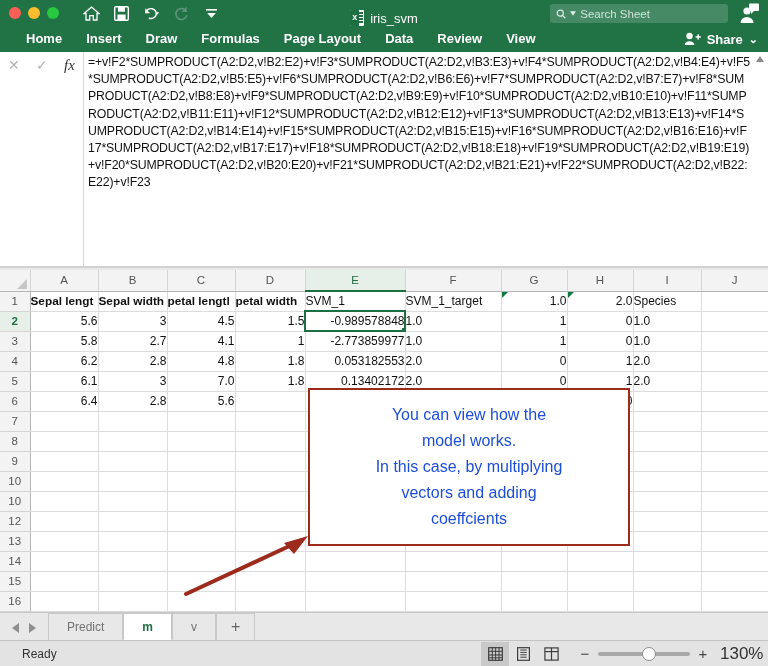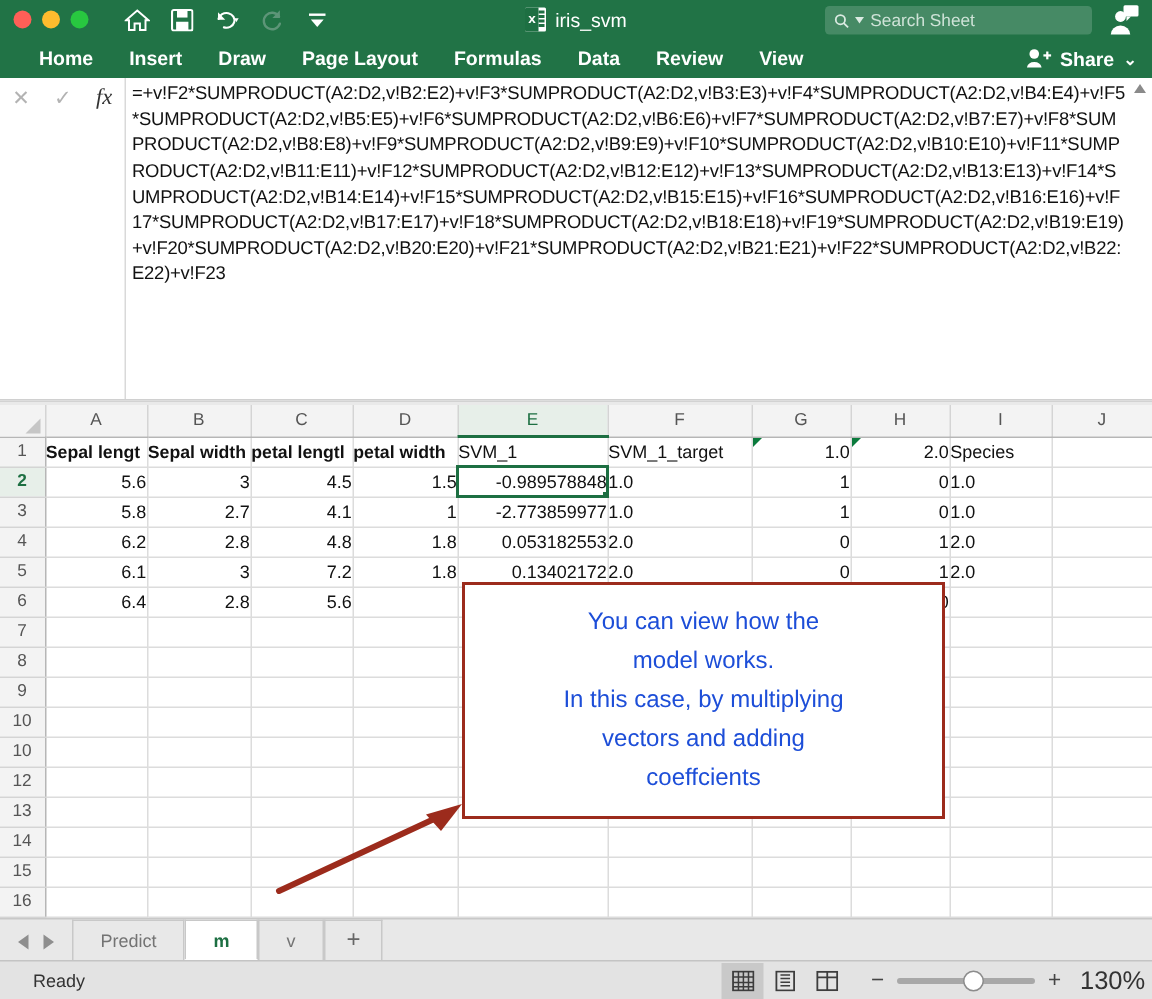--- a/index.html
+++ b/index.html
@@ -20,21 +20,21 @@
   .dot { width: 12px; height: 12px; border-radius: 50%; }
   .dot.r { background: #ff5f57; }
   .dot.y { background: #febc2e; }
   .dot.g { background: #28c840; }
   .dot .x { display:block; width:100%; height:100%; border-radius:50%; }
   .qat { display: flex; align-items: center; gap: 13px; margin-left: 24px; }
   .qicon { width: 17px; height: 17px; display:flex; align-items:center; justify-content:center; }
   .qicon svg { display:block; }
   .titletext {
     position: absolute; left: 0; right: 0; top: 0; height: 26px;
-    display: flex; align-items: center; justify-content: center;
+    display: flex; align-items: flex-end; justify-content: center;
     gap: 6px; pointer-events: none;
   }
   .title-label { color: #fff; font-size: 13px; }
   .xlicon {
     width: 14px; height: 16px; background: #fff; border-radius: 1px;
     position: relative; display:inline-block;
   }
   .xlicon::before {
     content:""; position:absolute; left:0; top:0; width:9px; height:16px;
     background:#1d6f42; border-radius:1px 0 0 1px;
@@ -309,22 +309,22 @@
           <rect x="11" y="0.5" width="10" height="7.5" rx="1" fill="#fff"></rect>
           <path d="M13 8 L13 11 L16 8 Z" fill="#fff"></path>
         </svg>
     </span>
   </div>
 
   <div class="ribbon">
     <div class="rtab">Home</div>
     <div class="rtab">Insert</div>
     <div class="rtab">Draw</div>
+    <div class="rtab">Formulas</div>
     <div class="rtab">Page Layout</div>
-    <div class="rtab">Formulas</div>
     <div class="rtab">Data</div>
     <div class="rtab">Review</div>
     <div class="rtab">View</div>
     <div class="share">
       <svg width="17" height="14" viewBox="0 0 17 14">
           <circle cx="5.5" cy="4" r="3.2" fill="#fff"></circle>
           <path d="M0.6 13 A5 4.6 0 0 1 10.4 13 Z" fill="#fff"></path>
           <rect x="11.6" y="4.2" width="5.2" height="1.5" fill="#fff"></rect>
           <rect x="13.45" y="2.35" width="1.5" height="5.2" fill="#fff"></rect>
         </svg>
@@ -428,21 +428,21 @@
             <td class="cell txt"><span>2.0</span></td>
             <td class="cell num"><span>0</span></td>
             <td class="cell num"><span>1</span></td>
             <td class="cell txt"><span>2.0</span></td>
             <td class="cell txt"><span></span></td>
           </tr>
           <tr>
             <td class="rowhead">5</td>
             <td class="cell num"><span>6.1</span></td>
             <td class="cell num"><span>3</span></td>
-            <td class="cell num"><span>7.2</span></td>
+            <td class="cell num"><span>7.0</span></td>
             <td class="cell num"><span>1.8</span></td>
             <td class="cell num"><span>0.13402172</span></td>
             <td class="cell txt"><span>2.0</span></td>
             <td class="cell num"><span>0</span></td>
             <td class="cell num"><span>1</span></td>
             <td class="cell txt"><span>2.0</span></td>
             <td class="cell txt"><span></span></td>
           </tr>
           <tr>
             <td class="rowhead">6</td>

